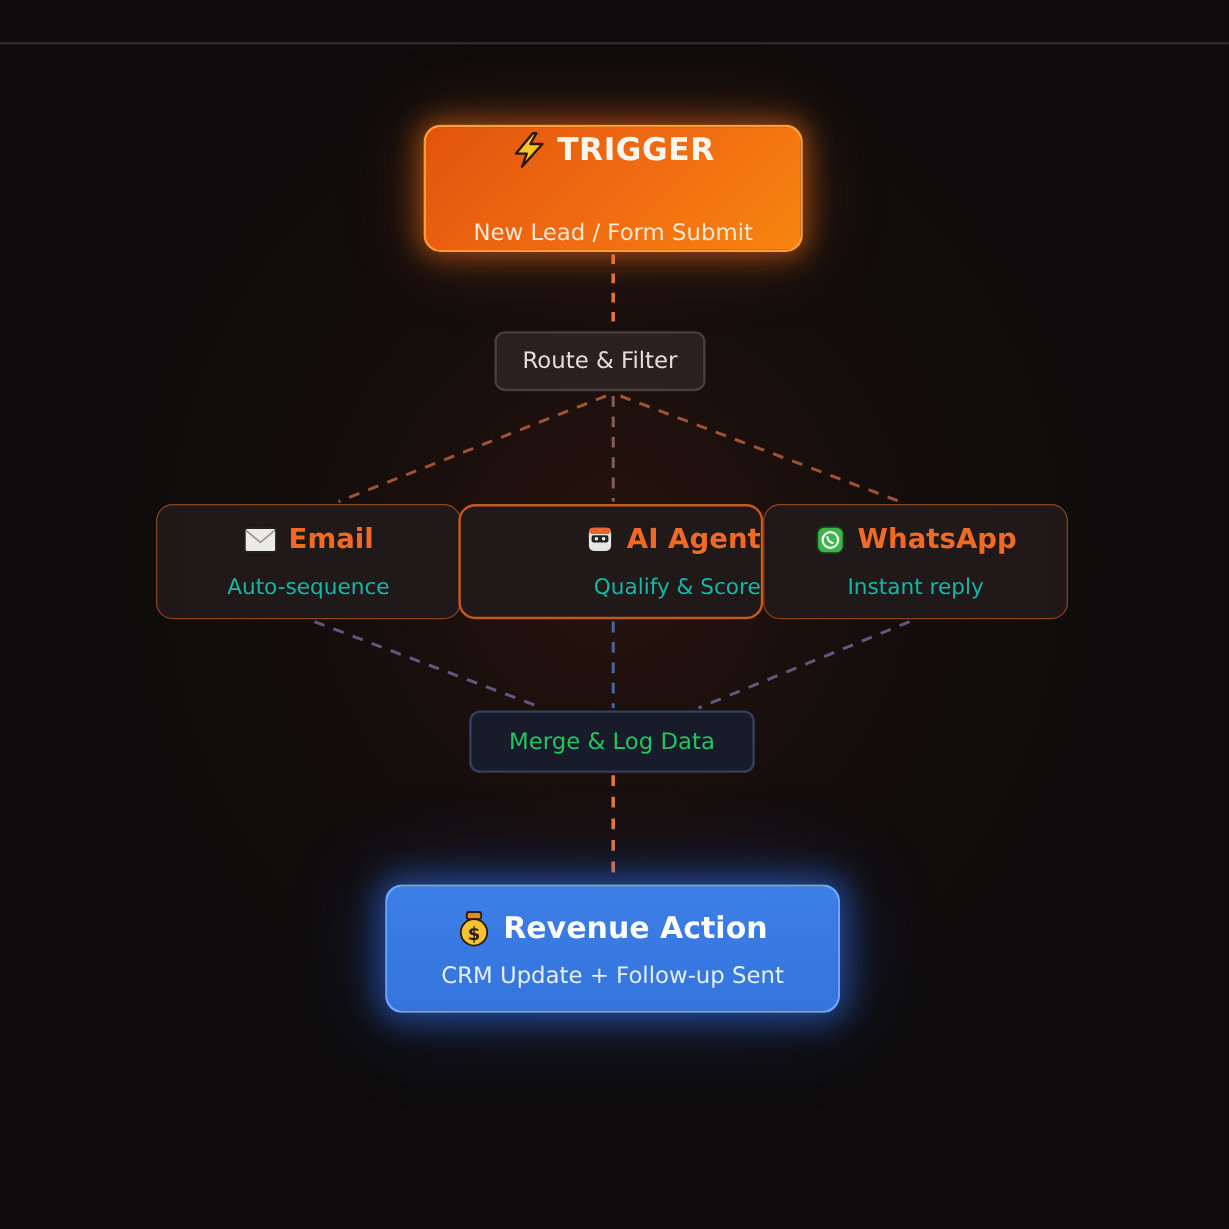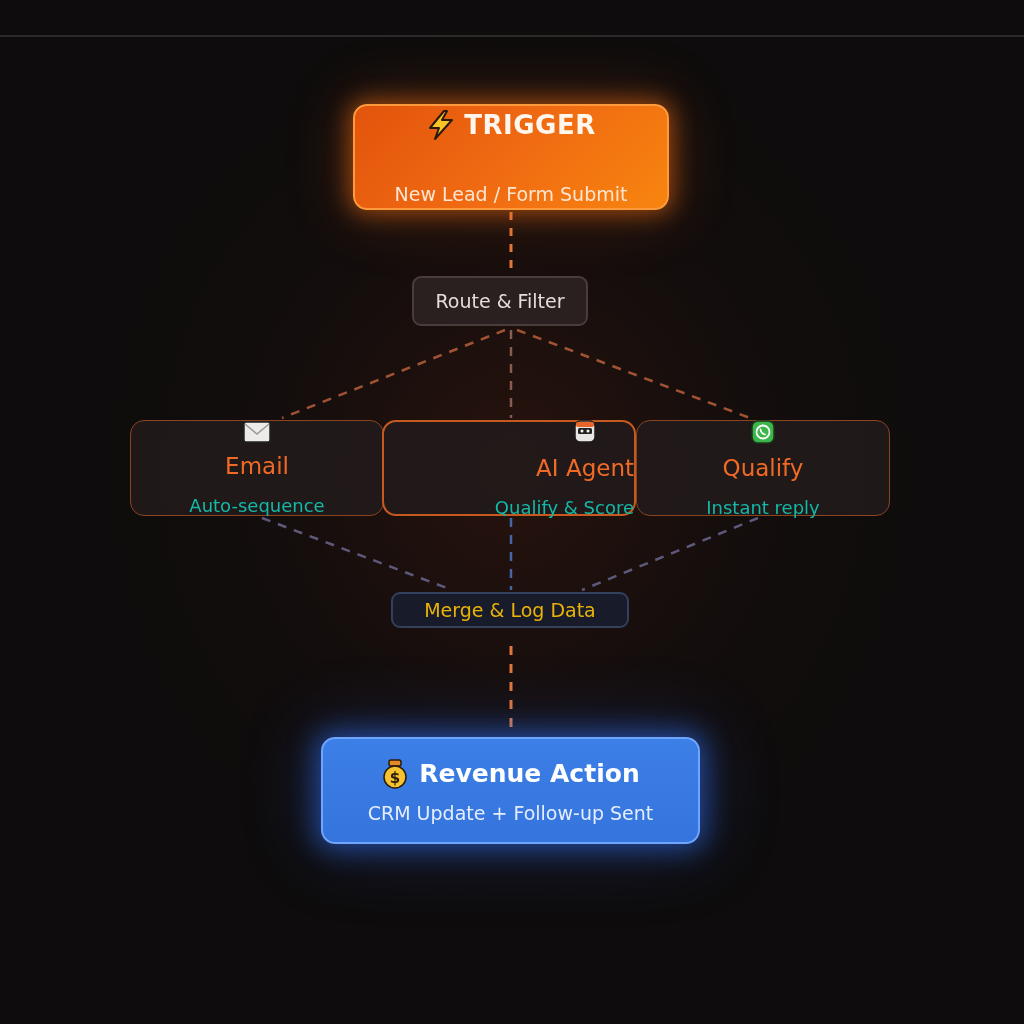--- a/index.html
+++ b/index.html
@@ -52,37 +52,37 @@
       border-radius: 9px;
       font-size: 19px;
     }
     .route {
       left: 412px; top: 276px; width: 176px; height: 50px;
       background: #2a2020;
       border: 2px solid #4a3e3c;
       color: #e6dcd8;
     }
     .merge {
-      left: 391px; top: 592px; width: 238px; height: 36px;
+      left: 391px; top: 592px; width: 238px; height: 52px;
       background: #181c2a;
       border: 2px solid #33405e;
-      color: #eab308;
+      color: #22c55e;
     }
     .card {
       top: 420px; height: 96px; width: 254px;
       border-radius: 14px;
       background: rgba(34,26,26,0.92);
       border: 1.5px solid #8a4420;
     }
     .card.email { left: 130px; }
     .card.agent { left: 382px; border: 2px solid #c65a1e; align-items: flex-end; }
     .card.whatsapp { left: 636px; }
     .card .title {
       display: flex; align-items: center; gap: 10px;
-      color: #f06a26; font-weight: normal; font-size: 23px; flex-direction: column;
+      color: #f06a26; font-weight: bold; font-size: 23px;
     }
     .card .sub {
       margin-top: 16px; color: #14b8a6; font-size: 18px;
     }
     .revenue {
       left: 321px; top: 737px; width: 379px; height: 107px;
       border-radius: 14px;
       background: linear-gradient(180deg, #3c7fe6 0%, #3574dd 100%);
       border: 2px solid #6fa4ff;
       box-shadow: 0 0 26px 6px rgba(50,120,255,0.5), 0 0 70px 14px rgba(50,110,255,0.18);
@@ -169,21 +169,21 @@
 
   <div class="node card whatsapp">
     <div class="title">
       <span class="icon">
         <svg width="26" height="26" viewBox="0 0 26 26">
           <rect x="2" y="2" width="22" height="22" rx="6" fill="#3cb54a" stroke="#1a3a1a" stroke-width="1.5"></rect>
           <circle cx="13" cy="13" r="6.5" fill="none" stroke="#ffffff" stroke-width="1.8"></circle>
           <path d="M10.5 10.5 q0.5 4 4.5 5" fill="none" stroke="#ffffff" stroke-width="1.8" stroke-linecap="round"></path>
         </svg>
       </span>
-      <span>Qualify</span>
+      <span>WhatsApp</span>
     </div>
     <div class="sub">Instant reply</div>
   </div>
 
   <div class="node pill merge">
     <span>Merge &amp; Log Data</span>
   </div>
 
   <div class="node revenue">
     <div class="title">

